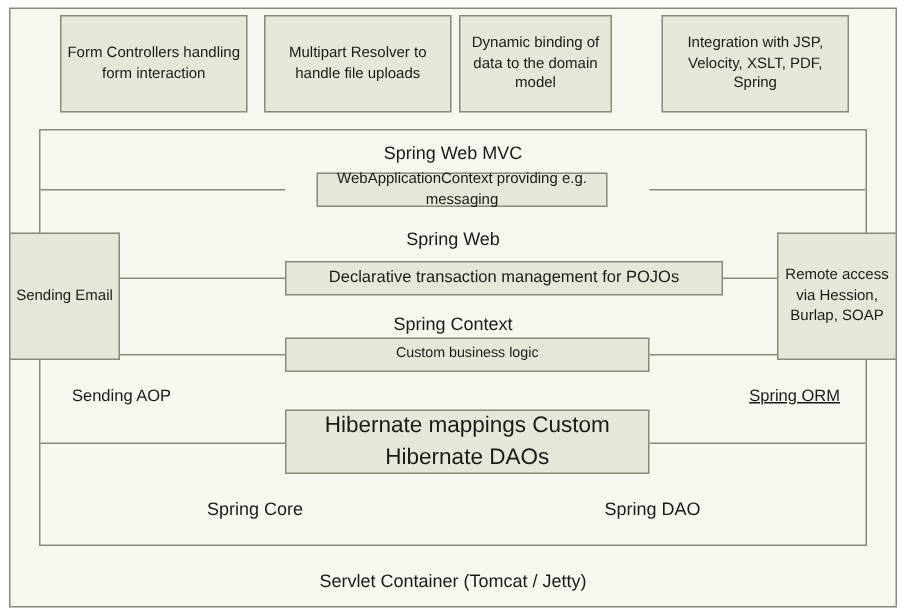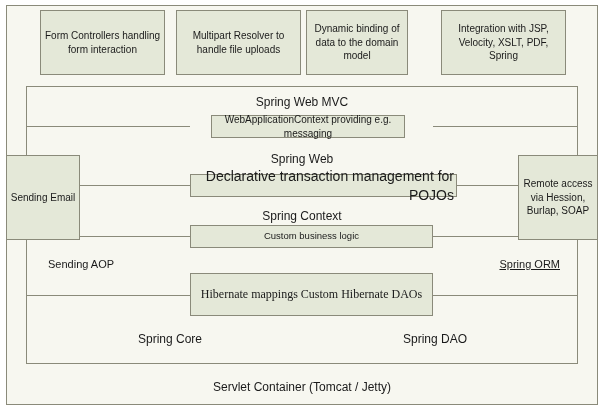--- a/index.html
+++ b/index.html
@@ -86,37 +86,37 @@
   <div class="connector hline" style="left:27px; top:126px; width:163px;"></div>
   <div class="connector hline" style="left:433px; top:126px; width:144px;"></div>
 
   <div class="box" style="left:190px; top:115px; width:194px; height:23px; font-size:10px;margin-left:21px;">WebApplicationContext providing e.g. messaging</div>
 
   <div class="layer-label" style="left:26px; top:147px; width:552px; height:24px;">Spring Web</div>
 
   <div class="connector hline" style="left:80px; top:185px; width:110px;"></div>
   <div class="connector hline" style="left:433px; top:185px; width:85px;"></div>
 
-  <div class="box" style="left:190px; top:174px; width:267px; height:23px; font-size:14px;text-align:right;">Declarative transaction management for POJOs</div>
+  <div class="box" style="left:190px; top:174px; width:292px; height:23px; font-size:11px;">Declarative transaction management for POJOs</div>
 
   <div class="layer-label" style="left:26px; top:204px; width:552px; height:24px;">Spring Context</div>
 
   <div class="connector hline" style="left:80px; top:236px; width:110px;"></div>
   <div class="connector hline" style="left:433px; top:236px; width:85px;"></div>
 
   <div class="box" style="left:190px; top:225px; width:243px; height:23px; font-size:9.5px;">Custom business logic</div>
 
   <div class="small-label" style="left:48px; top:255px; width:100px; height:18px; justify-content:flex-start; font-size:11px;">Sending AOP</div>
 
   <div class="small-label" style="left:460px; top:255px; width:100px; height:18px; justify-content:flex-end; font-size:11px;text-decoration:underline;">Spring ORM</div>
 
   <div class="connector hline" style="left:27px; top:295px; width:163px;"></div>
   <div class="connector hline" style="left:433px; top:295px; width:144px;"></div>
 
-  <div class="box" style="left:190px; top:273px; width:243px; height:43px; font-size:12px;font-family:Liberation Serif, serif;">Hibernate mappings Custom Hibernate DAOs</div>
+  <div class="box" style="left:190px; top:273px; width:243px; height:43px; font-size:15px;">Hibernate mappings Custom Hibernate DAOs</div>
 
   <div class="layer-label" style="left:80px; top:328px; width:180px; height:22px;">Spring Core</div>
 
   <div class="layer-label" style="left:345px; top:328px; width:180px; height:22px;">Spring DAO</div>
 
   <div class="box" style="left:6px; top:155px; width:74px; height:85px;">Sending Email</div>
 
   <div class="box" style="left:518px; top:155px; width:80px; height:85px;">Remote access via Hession, Burlap, SOAP</div>
 
   <div class="layer-label" style="left:6px; top:375px; width:592px; height:24px;">Servlet Container (Tomcat / Jetty)</div>

